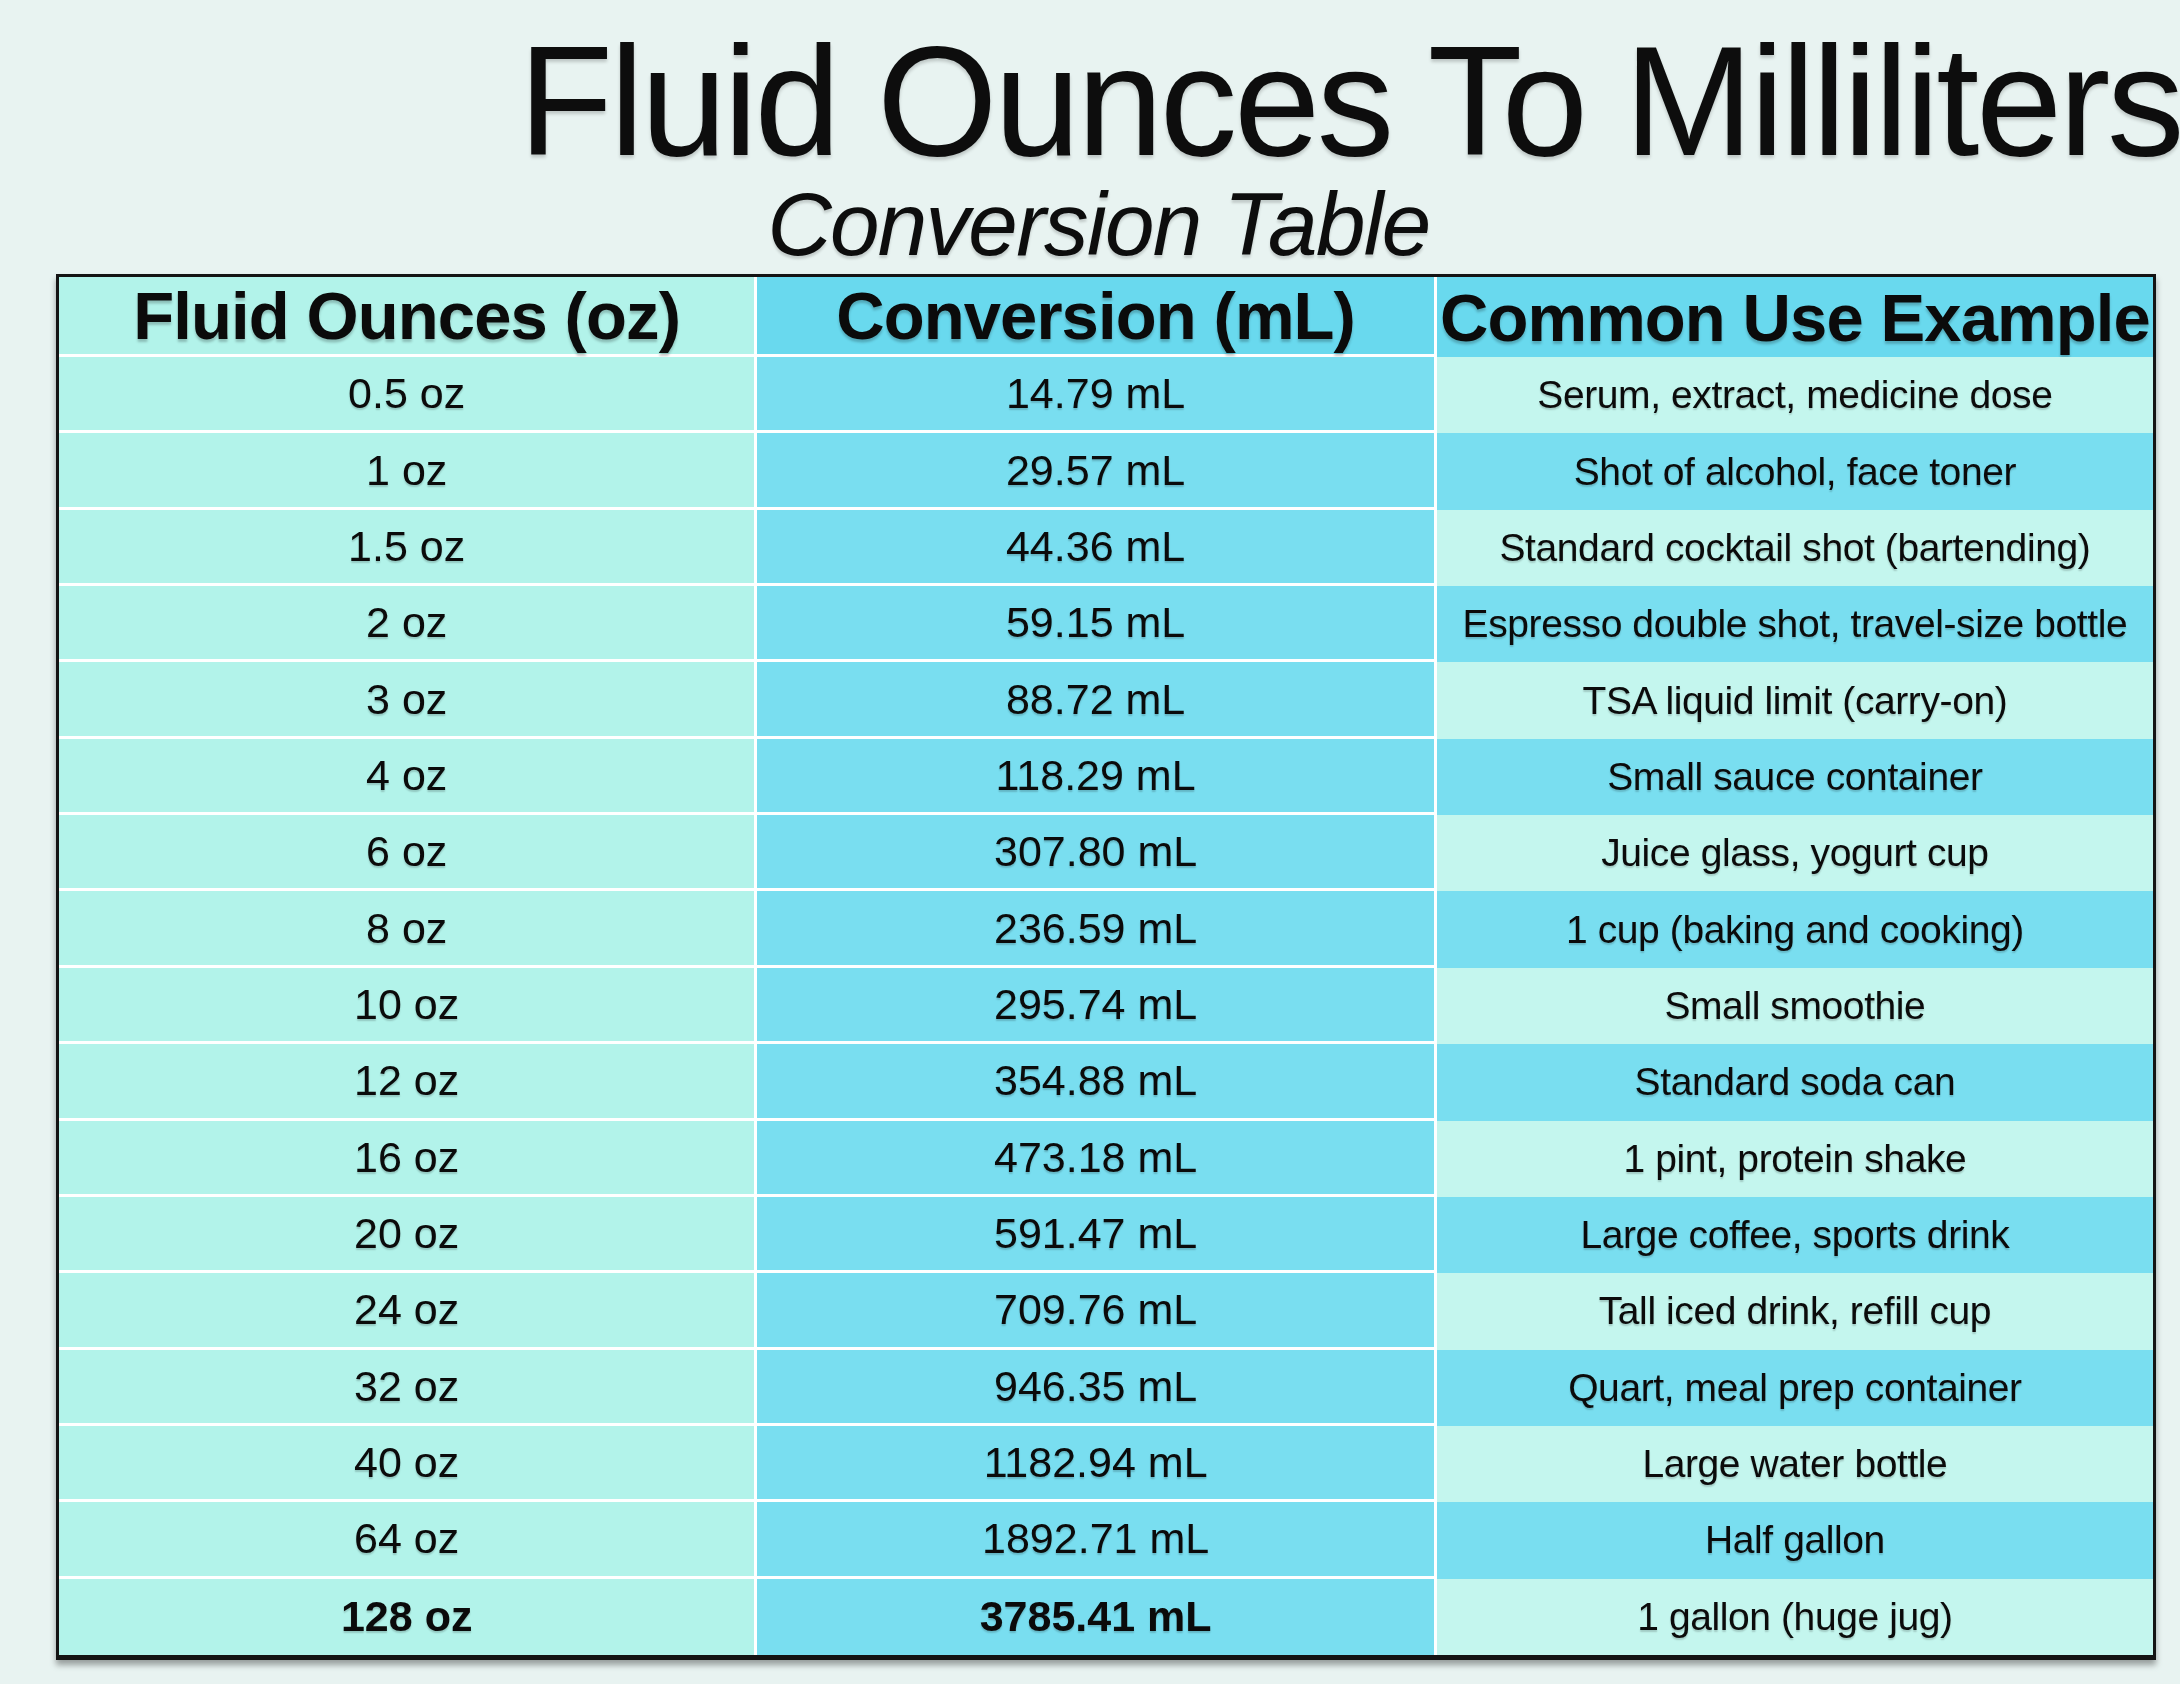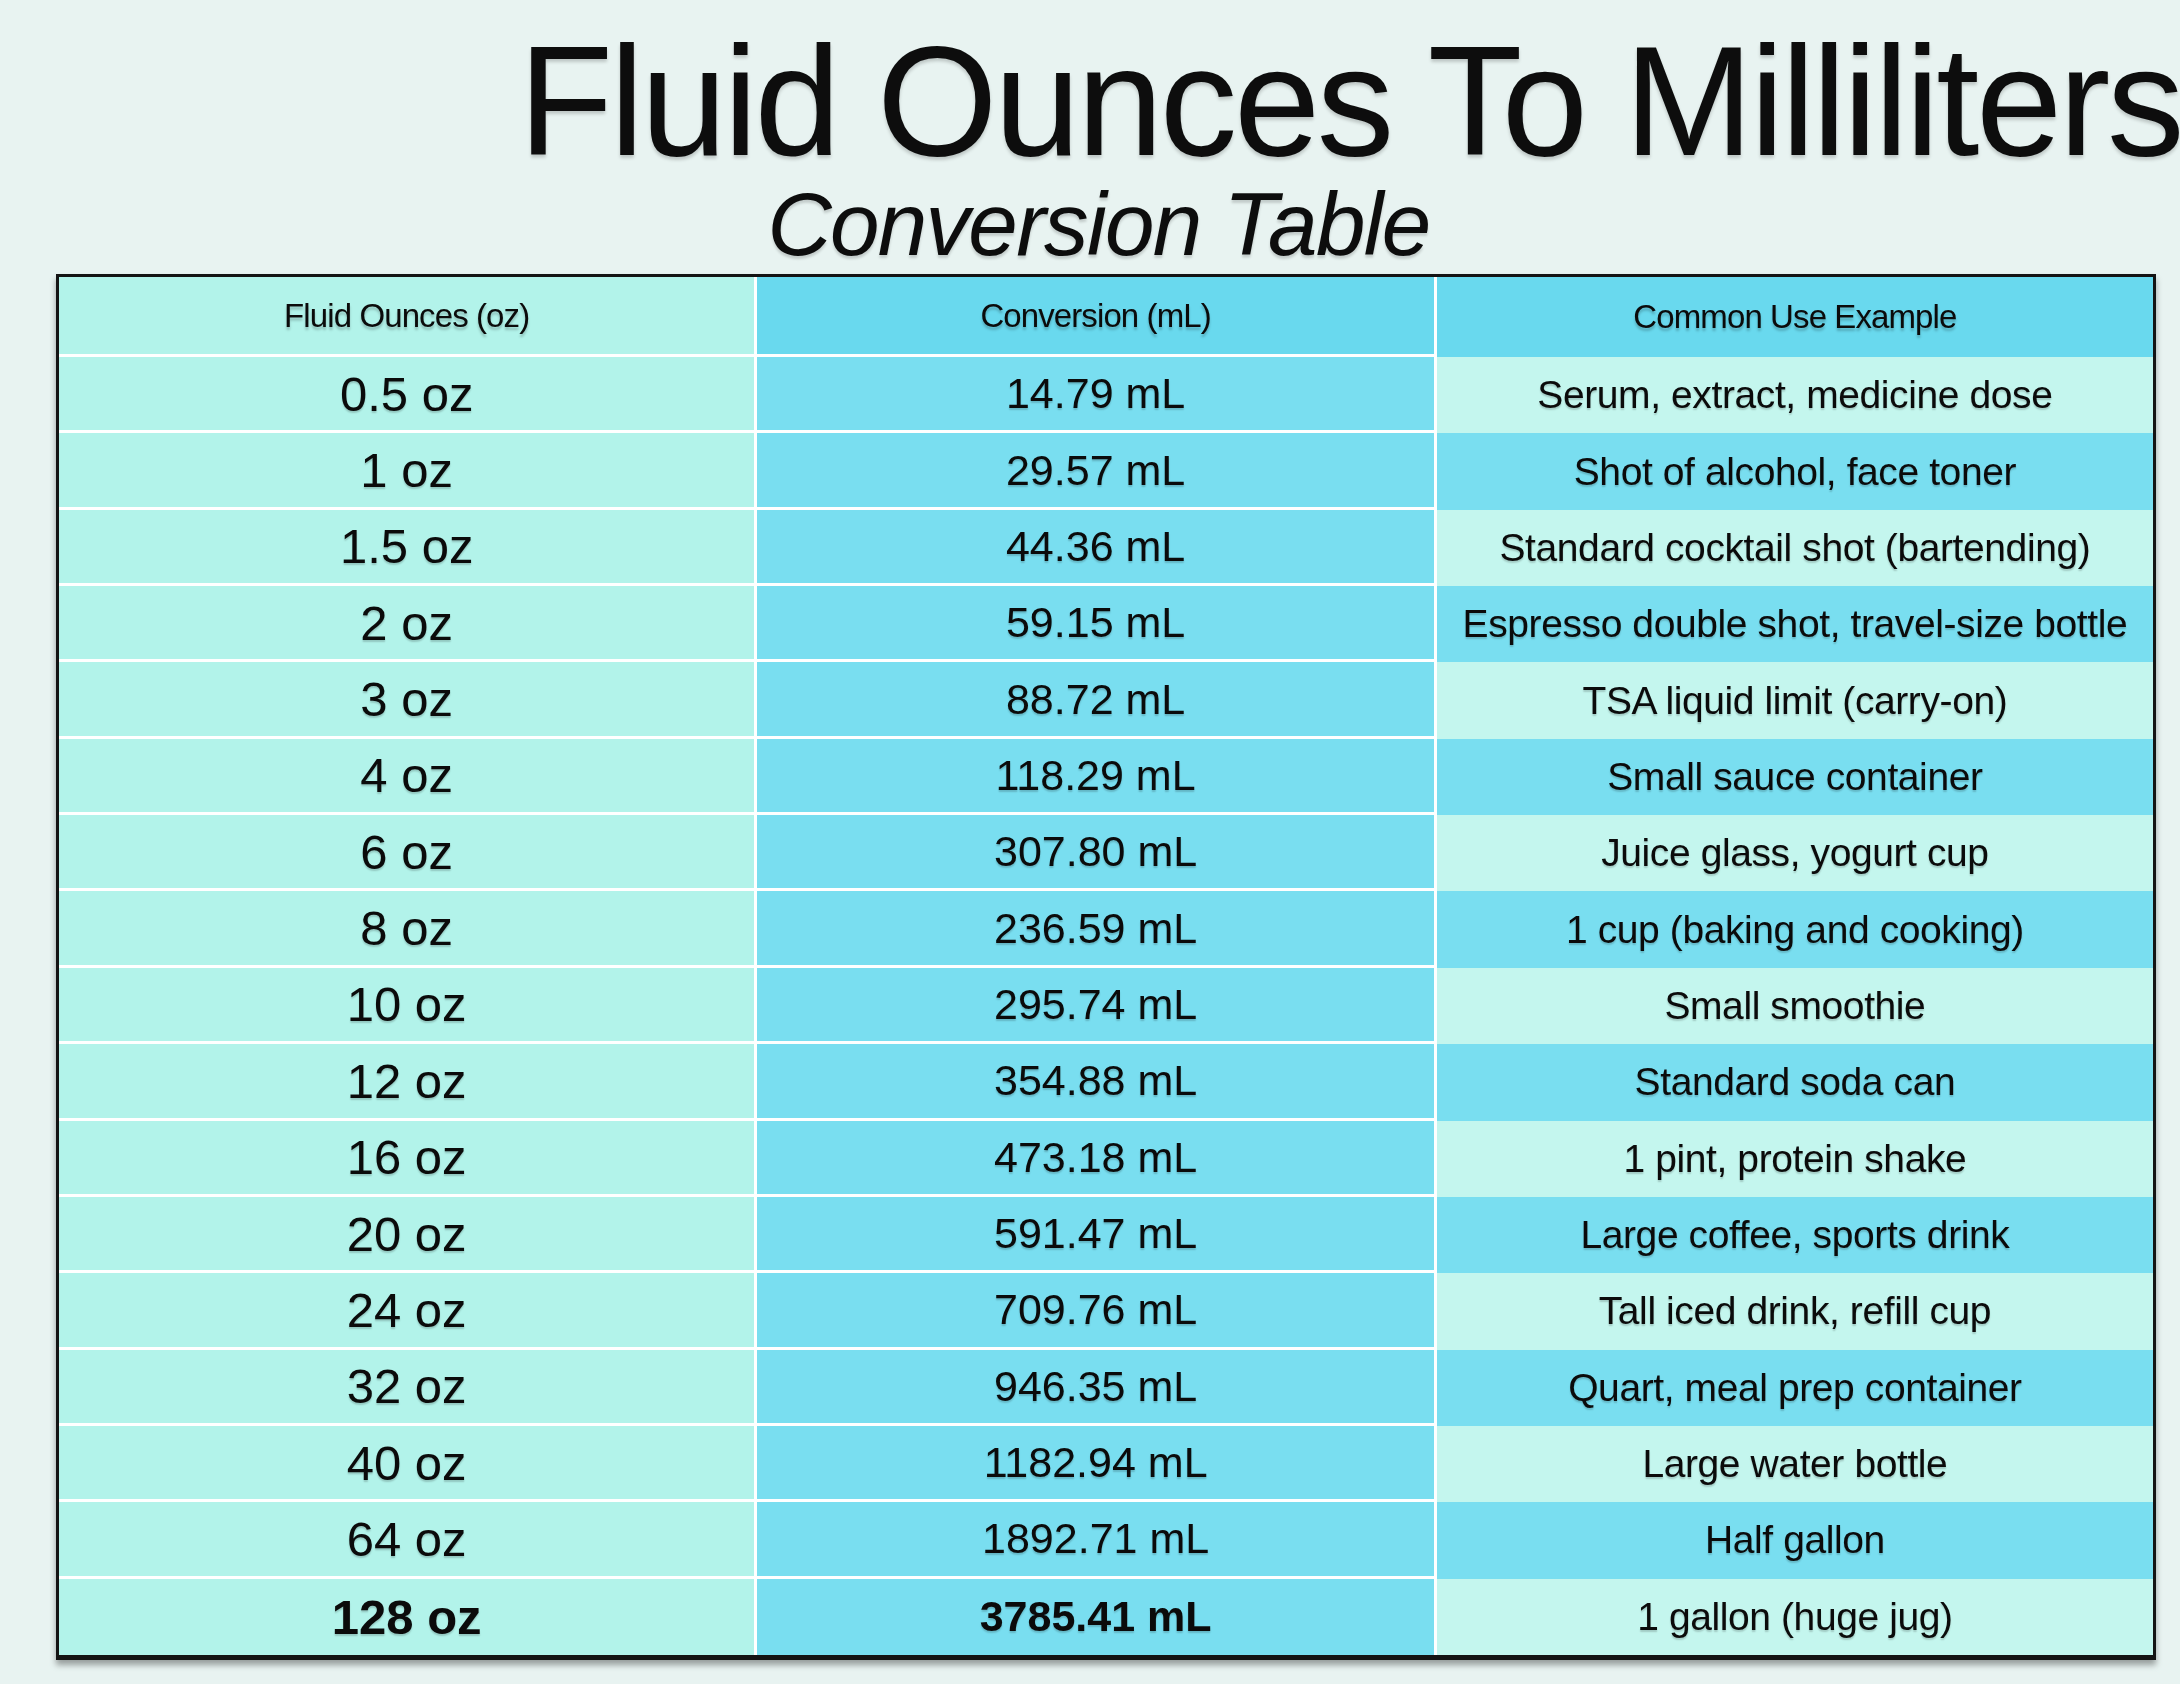--- a/index.html
+++ b/index.html
@@ -44,27 +44,27 @@
     grid-template-columns: 33.35% 32.45% 34.2%;
     grid-template-rows: 80px repeat(17, 1fr);
   }
   .cell {
     display: flex; align-items: center; justify-content: center;
     box-sizing: border-box;
     white-space: nowrap;
     text-shadow: 0 1.7px 1.7px rgba(0,0,0,0.18);
   }
   .hdr {
-    font-weight: 400; font-size: 33px; letter-spacing: -0.9px;
+    font-weight: 700; font-size: 67px; letter-spacing: -0.9px;
     text-shadow: 0 2.6px 2.6px rgba(0,0,0,0.22);
   }
   .h1 { background: var(--pale_mint, #b2f3ea); border-right: 3.4px solid #fff; border-bottom: 3.4px solid #fff; }
   .h2 { background: var(--header_cyan, #69d9ee); border-right: 3.4px solid #fff; border-bottom: 3.4px solid #fff; }
   .h3 { background: var(--header_cyan, #69d9ee); }
-  .c1 { background: var(--pale_mint, #b2f3ea); border-right: 3.4px solid #fff; border-bottom: 3.4px solid #fff; font-size: 49px; }
+  .c1 { background: var(--pale_mint, #b2f3ea); border-right: 3.4px solid #fff; border-bottom: 3.4px solid #fff; font-size: 43px; }
   .c2 { background: var(--cyan, #79def0); border-right: 3.4px solid #fff; border-bottom: 3.4px solid #fff; font-size: 43px; }
   .c3 { font-size: 39px; letter-spacing: -0.4px; }
   .c3.odd  { background: var(--pale_mint_light, #c4f6ee); }
   .c3.even { background: var(--cyan, #79def0); }
   .c1.last, .c2.last { border-bottom: none; font-weight: bold; }
 </style>
 </head>
 <body>
 
 <div class="title">Fluid Ounces To Milliliters</div>

